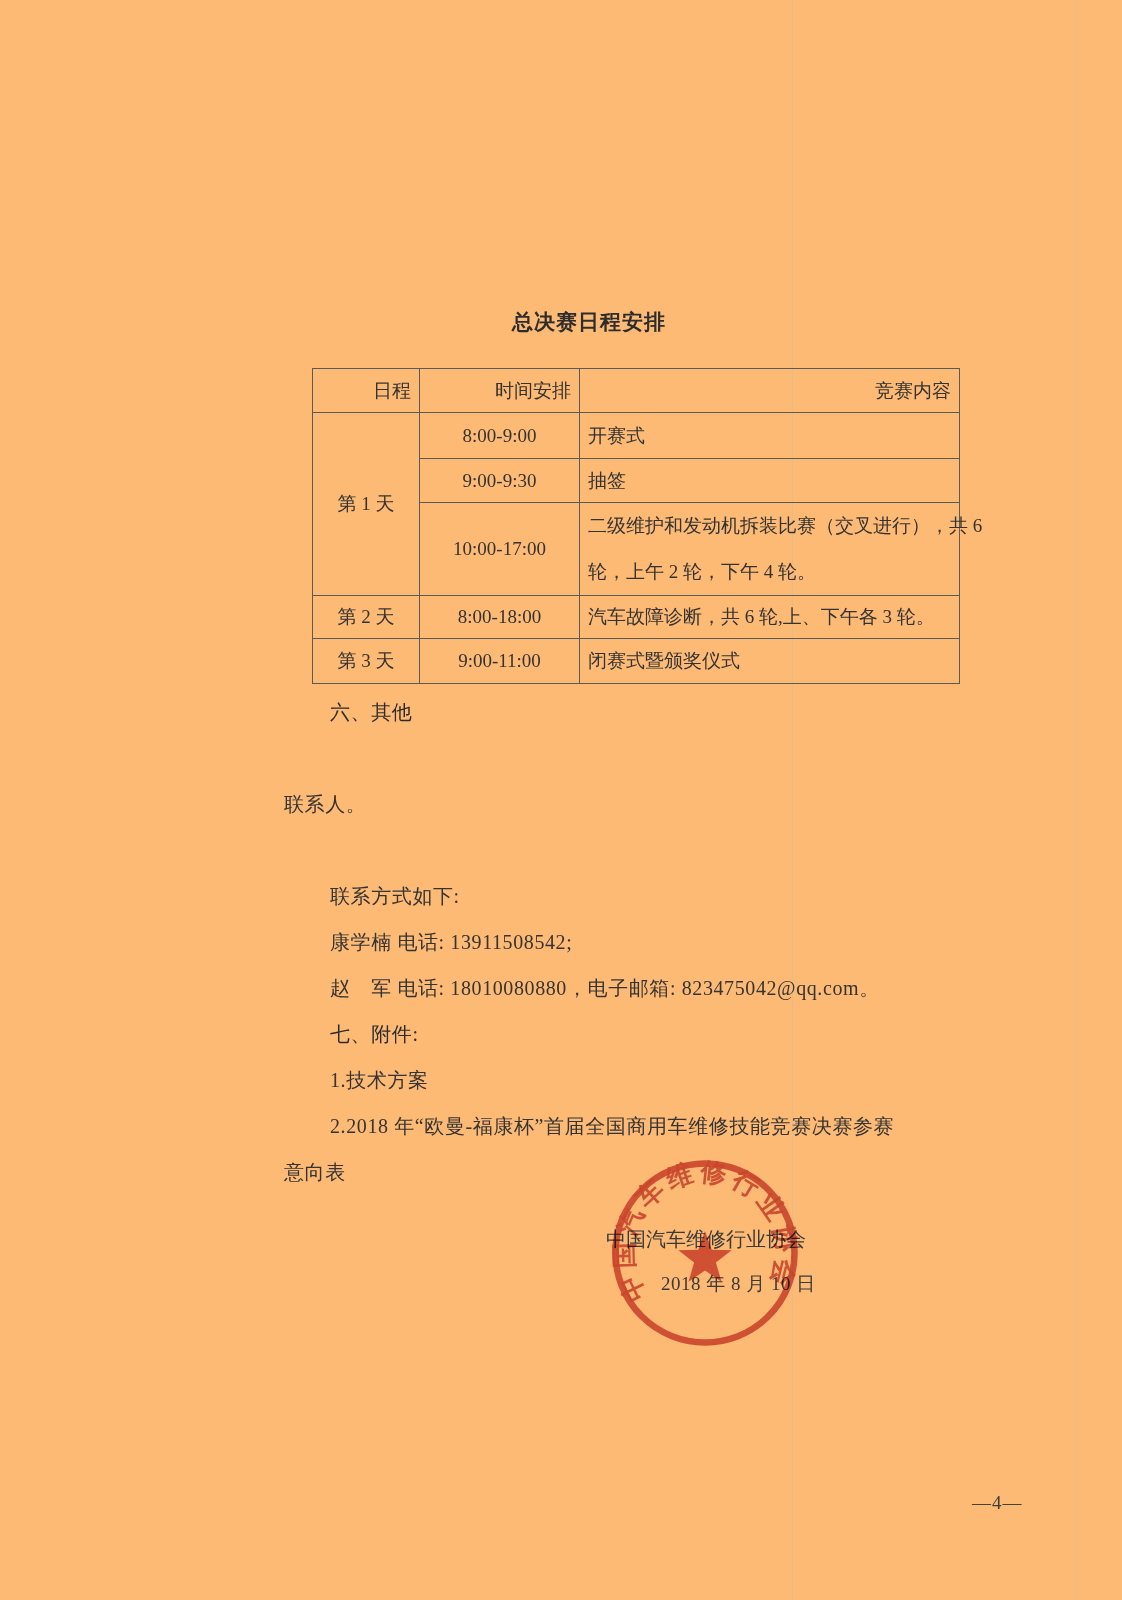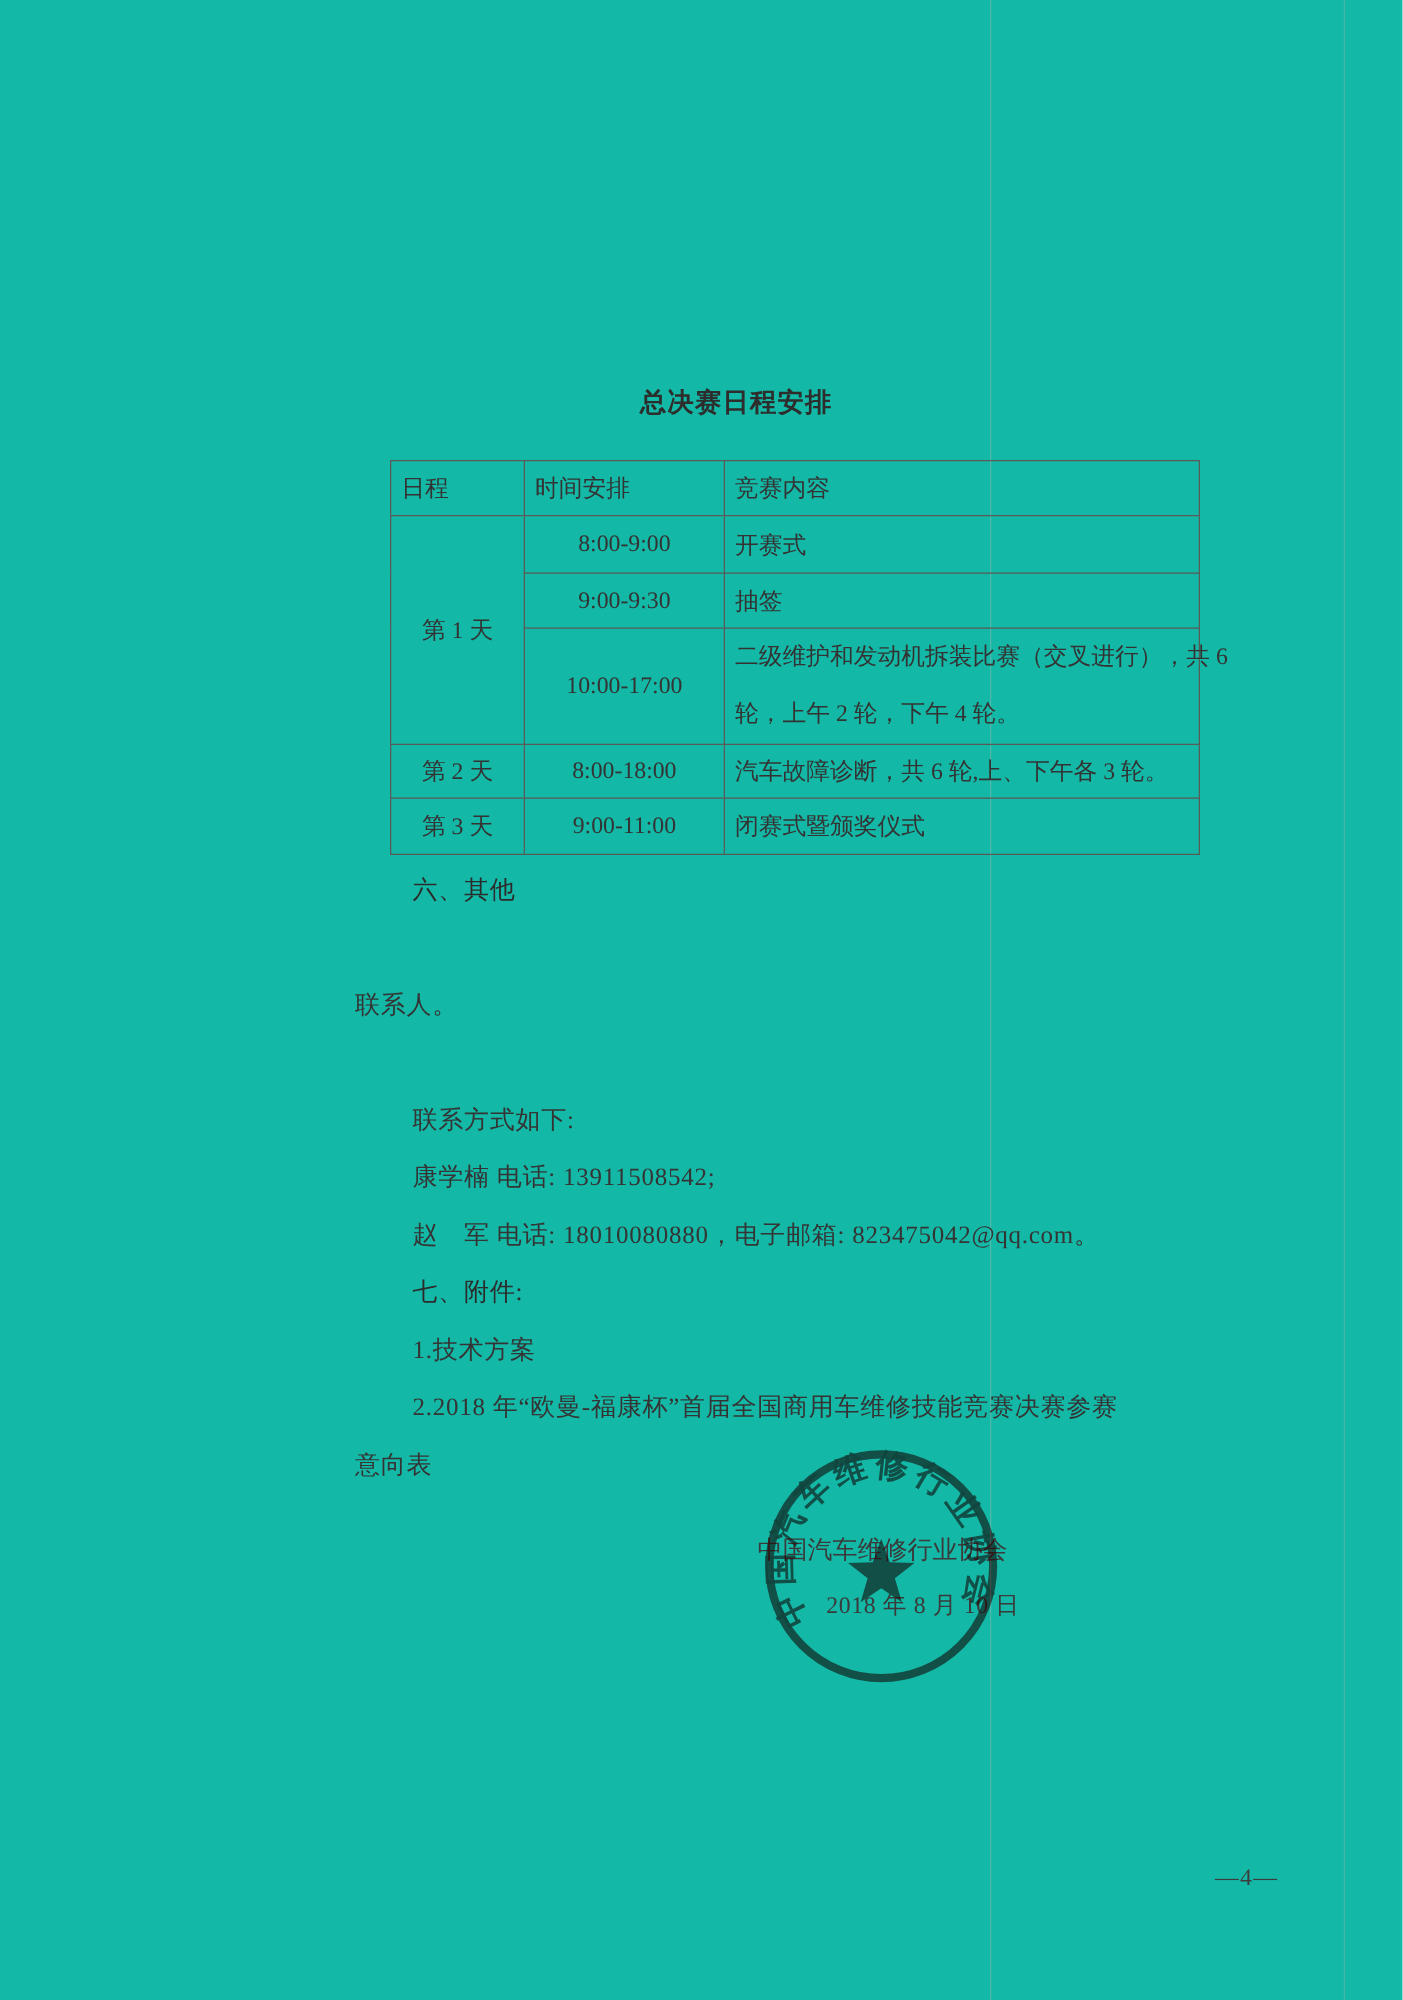--- a/index.html
+++ b/index.html
@@ -1,20 +1,20 @@
 <!DOCTYPE html>
 <html><head>
 <meta charset="utf-8">
 <style>
   html,body{margin:0;padding:0;background:#e8e8e6;}
   .page{
     position:relative;
     width:1122px;height:1600px;
     margin:0 auto;
-    background:#14b8a6;
+    background:#fdba74;
     overflow:hidden;
     font-family:"Liberation Serif","DejaVu Serif",serif;
     color:#323232;
   }
   
   .scan-line{position:absolute;top:0;left:792px;width:1px;height:1600px;background:rgba(185,185,178,0.35);}
   .scan-line2{position:absolute;top:0;left:1075px;width:1px;height:1600px;background:rgba(190,190,183,0.28);}
 
   .doc-title{
     position:absolute;top:308px;left:589px;transform:translateX(-50%);
@@ -27,21 +27,21 @@
     width:596px;font-size:19px;color:#333;
   }
   table.schedule td{
     border:1px solid #5a5a57;
     padding:0 8px;
     vertical-align:middle;
   }
   td.c-day{width:90px;text-align:center;}
   td.c-time{width:143px;text-align:center;}
   td.c-content{width:363px;text-align:left;}
-  td.c-head{text-align:left;}
+  td.c-head{text-align:right;}
   .two-line div{line-height:46px;white-space:nowrap;}
 
   .line{
     position:absolute;left:284px;
     font-size:20px;letter-spacing:0.6px;
     white-space:nowrap;color:#343434;line-height:28px;
   }
   .line.indent{left:330px;}
   .line.bold{font-weight:normal;color:#2b2b2b;}
 

